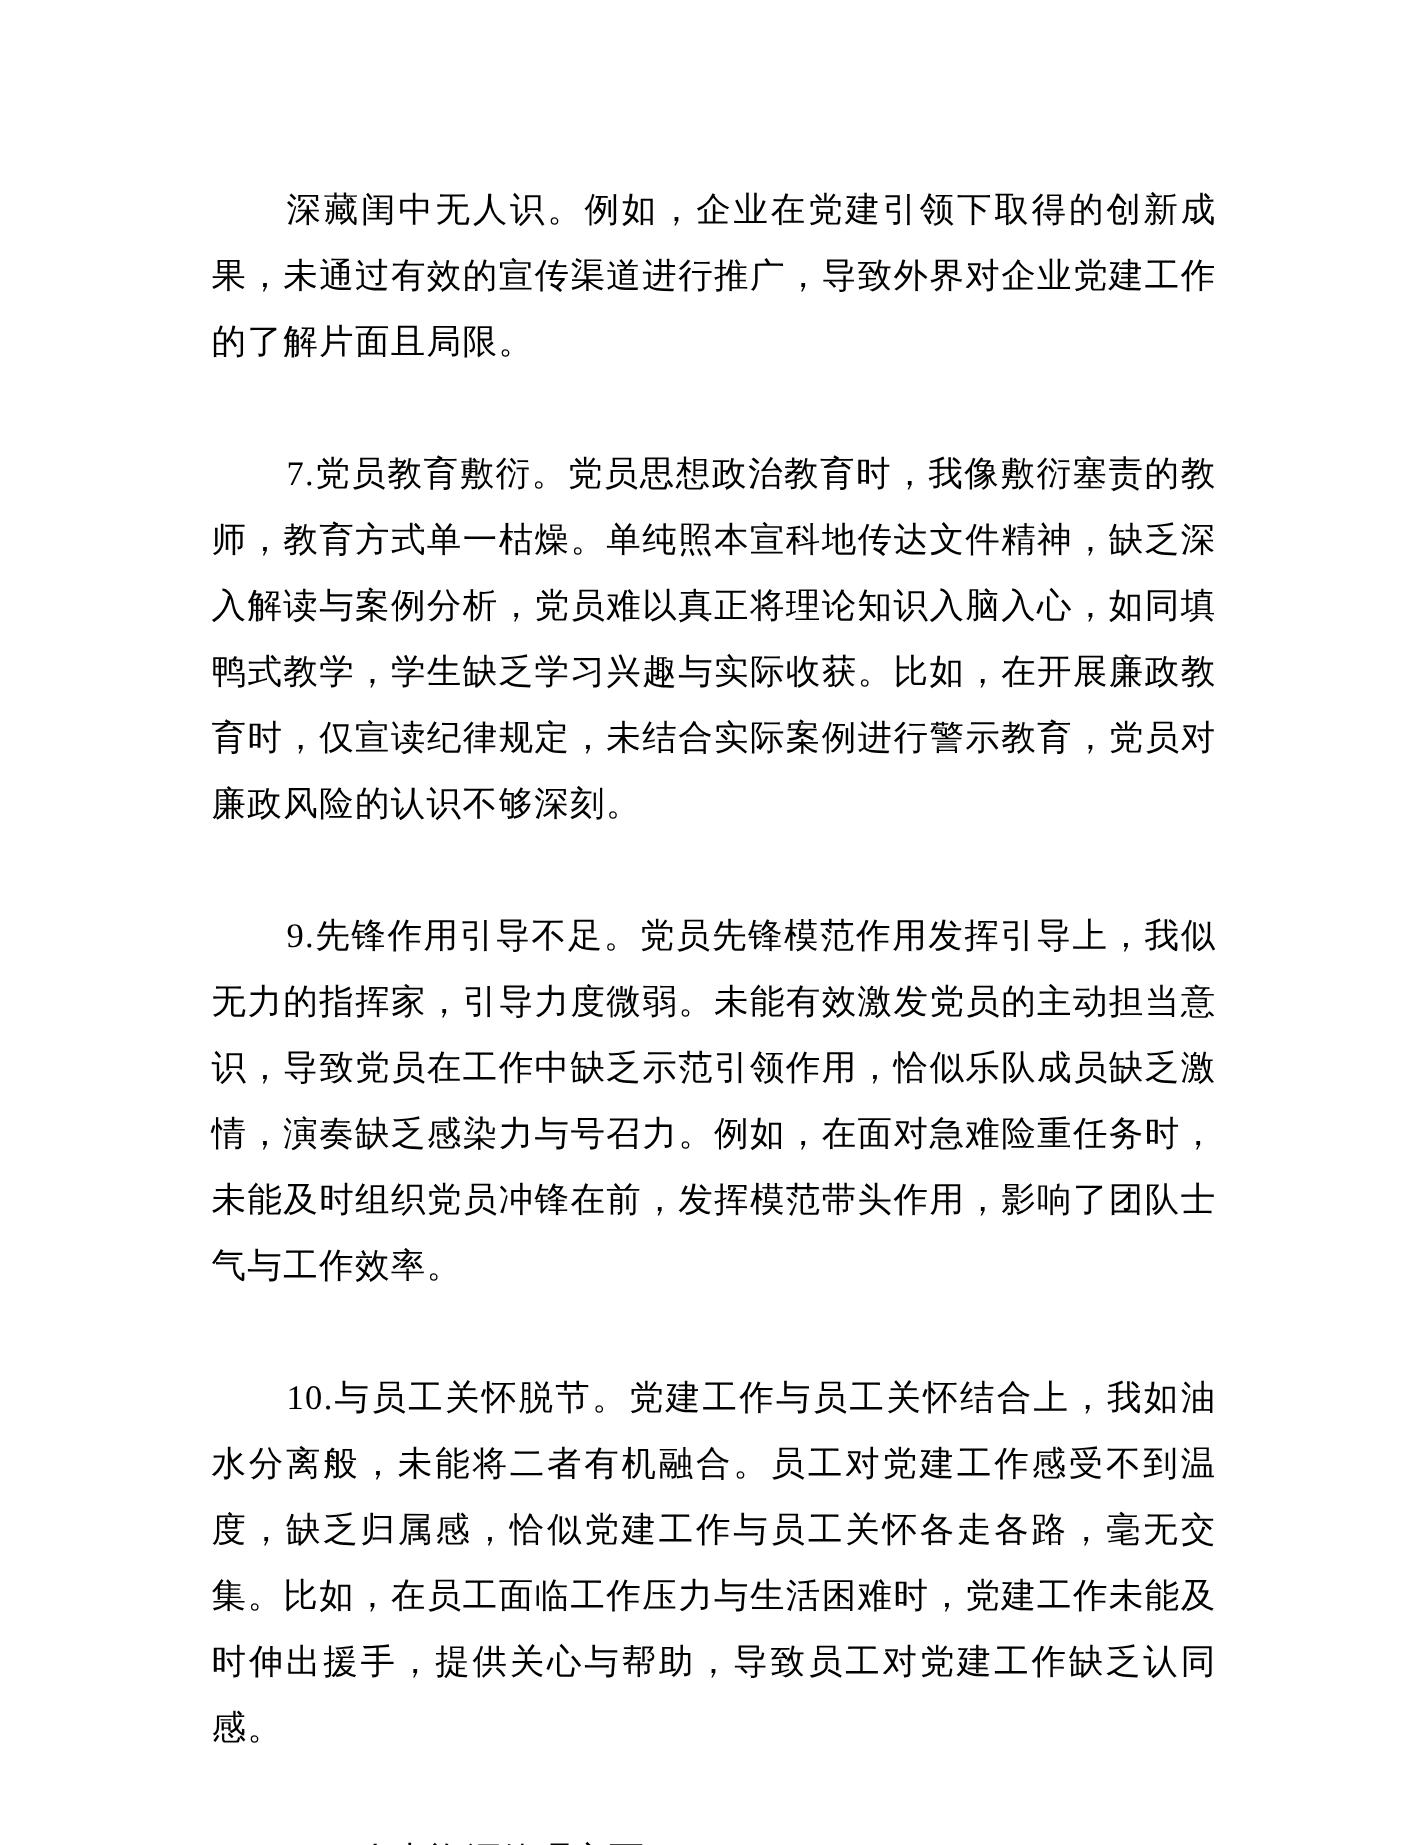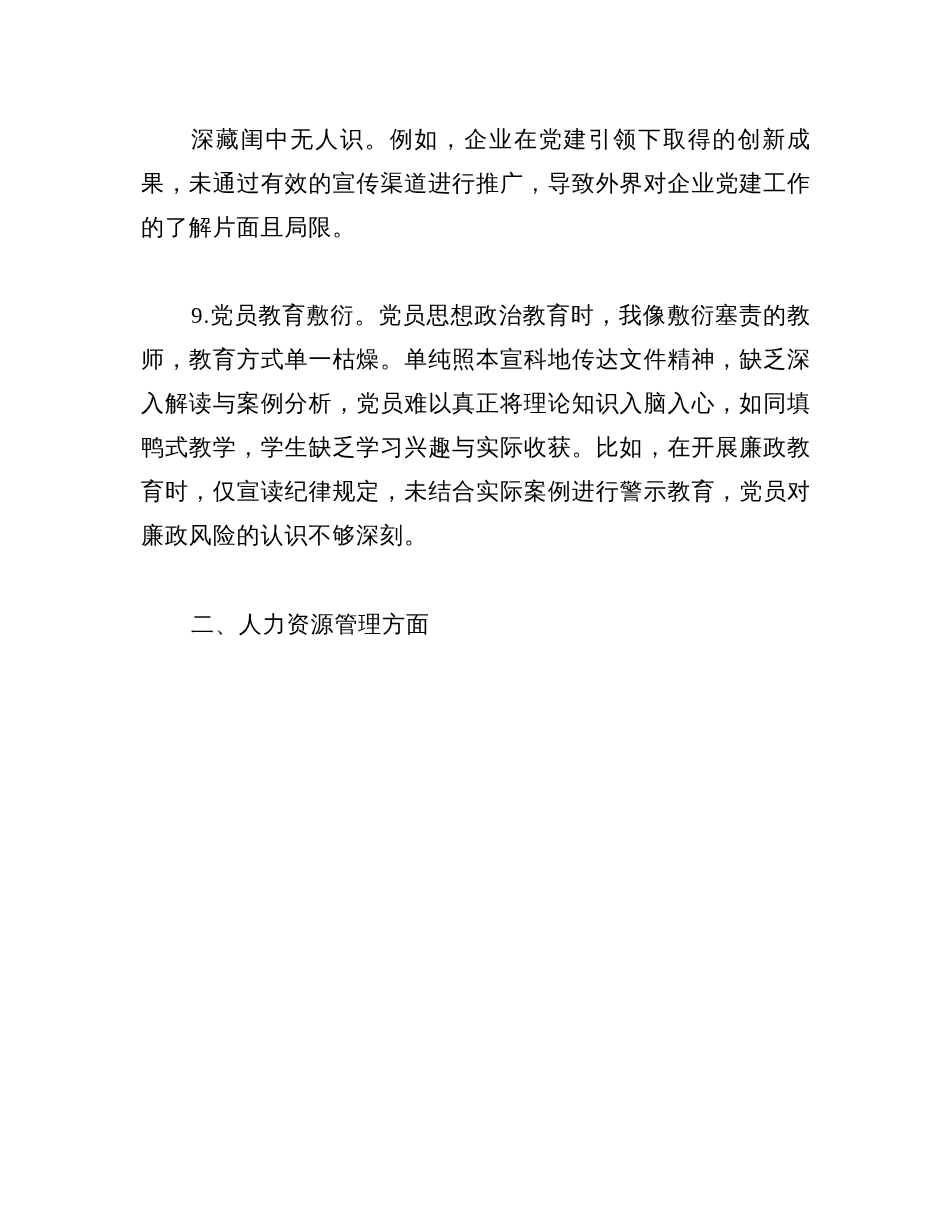--- a/index.html
+++ b/index.html
@@ -33,15 +33,17 @@
     .heading {
       margin: 0;
       text-indent: 50px;
     }
   </style>
 </head>
 <body>
 
 <div class="page">
   <p class="para">深藏闺中无人识。例如，企业在党建引领下取得的创新成果，未通过有效的宣传渠道进行推广，导致外界对企业党建工作的了解片面且局限。</p>
-  <p class="para">9.党员教育敷衍。党员思想政治教育时，我像敷衍塞责的教师，教育方式单一枯燥。单纯照本宣科地传达文件精神，缺乏深入解读与案例分析，党员难以真正将理论知识入脑入心，如同填鸭式教学，学生缺乏学习兴趣与实际收获。比如，在开展廉政教育时，仅宣读纪律规定，未结合实际案例进行警示教育，党员对廉政风险的认识不够深刻。</p>
+  <p class="para">7.党员教育敷衍。党员思想政治教育时，我像敷衍塞责的教师，教育方式单一枯燥。单纯照本宣科地传达文件精神，缺乏深入解读与案例分析，党员难以真正将理论知识入脑入心，如同填鸭式教学，学生缺乏学习兴趣与实际收获。比如，在开展廉政教育时，仅宣读纪律规定，未结合实际案例进行警示教育，党员对廉政风险的认识不够深刻。</p>
+  <p class="para">9.先锋作用引导不足。党员先锋模范作用发挥引导上，我似无力的指挥家，引导力度微弱。未能有效激发党员的主动担当意识，导致党员在工作中缺乏示范引领作用，恰似乐队成员缺乏激情，演奏缺乏感染力与号召力。例如，在面对急难险重任务时，未能及时组织党员冲锋在前，发挥模范带头作用，影响了团队士气与工作效率。</p>
+  <p class="para">10.与员工关怀脱节。党建工作与员工关怀结合上，我如油水分离般，未能将二者有机融合。员工对党建工作感受不到温度，缺乏归属感，恰似党建工作与员工关怀各走各路，毫无交集。比如，在员工面临工作压力与生活困难时，党建工作未能及时伸出援手，提供关心与帮助，导致员工对党建工作缺乏认同感。</p>
   <p class="heading">二、人力资源管理方面</p>
 </div>
 
 </body></html>

